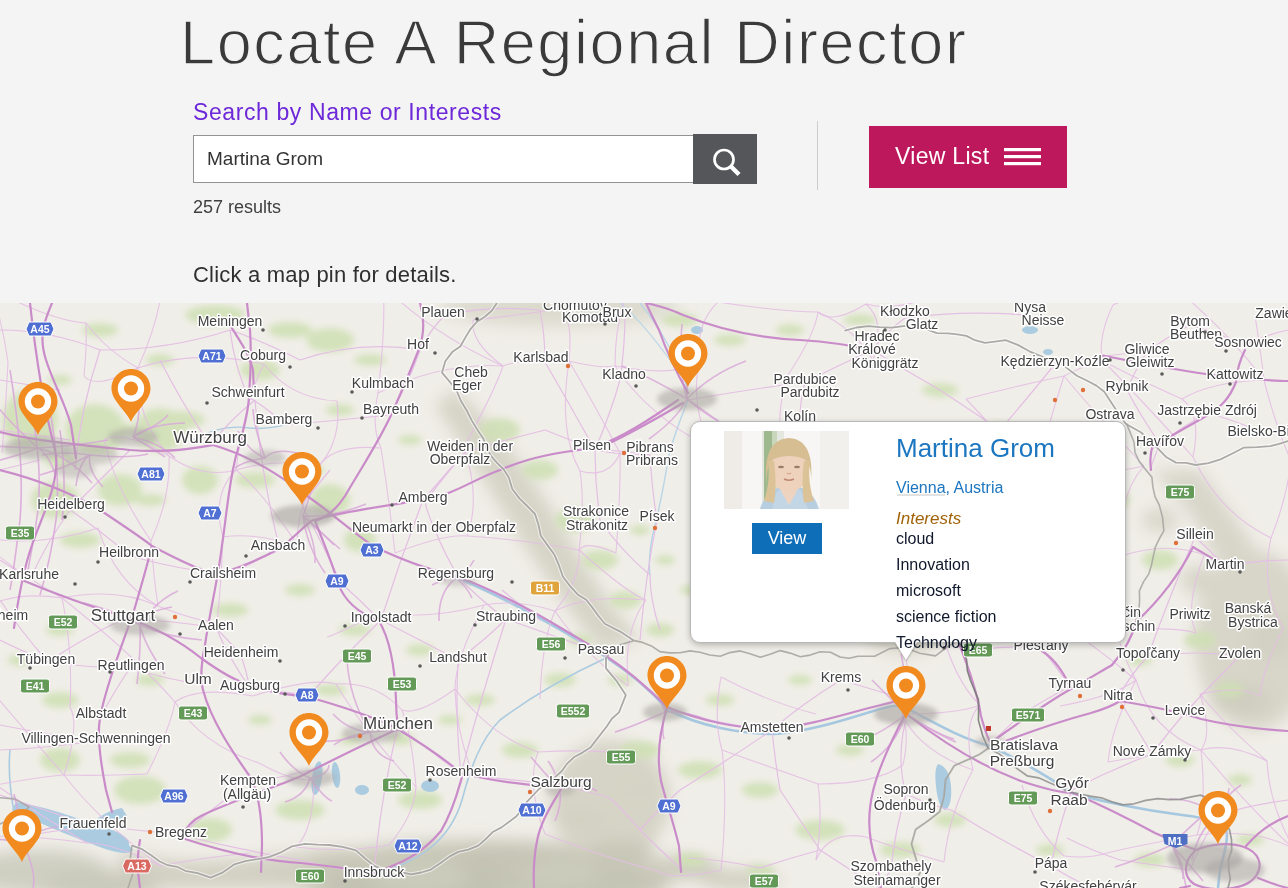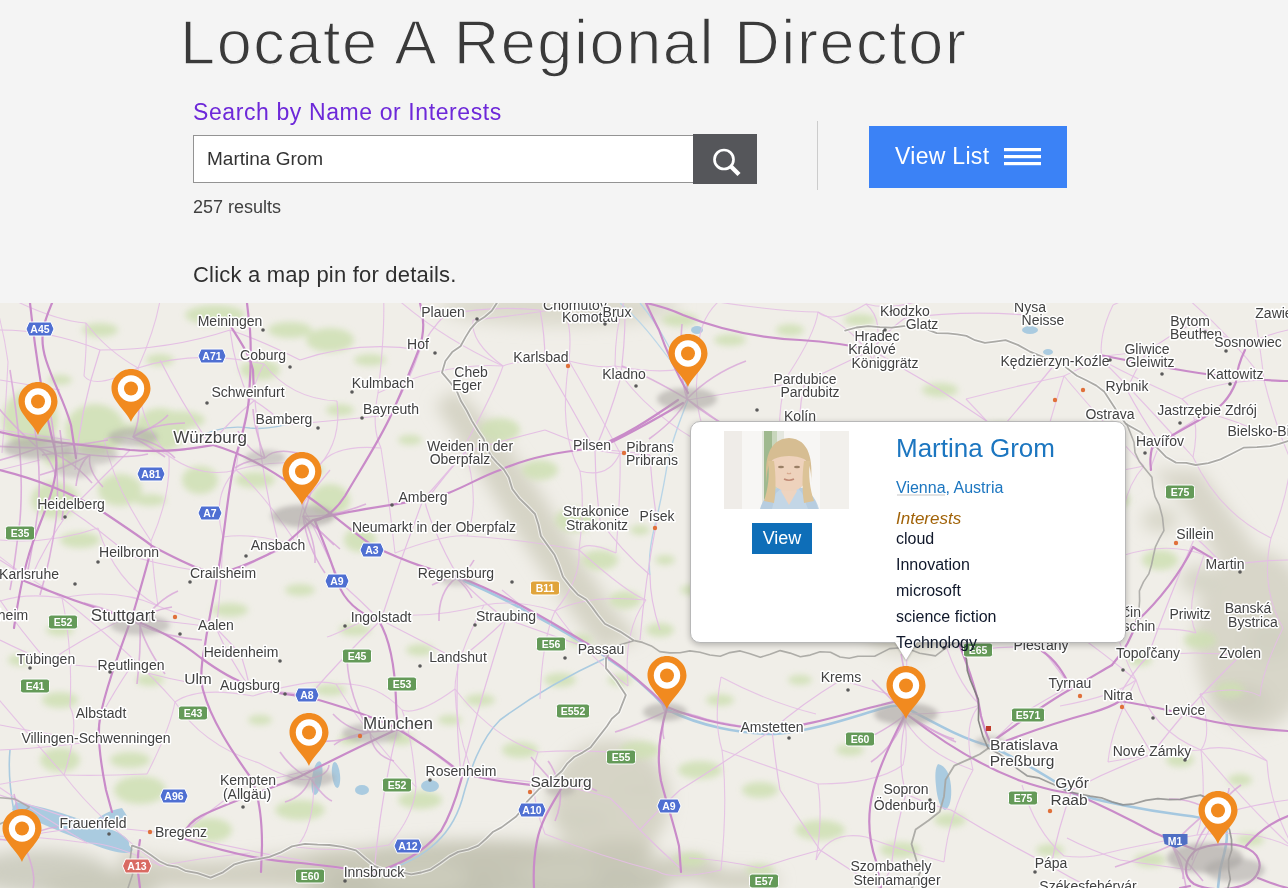--- a/index.html
+++ b/index.html
@@ -2,38 +2,38 @@
 <html><head>
 <meta charset="utf-8">
 <style>
 html,body{margin:0;padding:0;width:1288px;height:888px;overflow:hidden;background:#f4f4f4;font-family:"Liberation Sans",sans-serif;}
 .abs{position:absolute;}
 #title{left:180px;top:6px;font-size:63px;font-weight:300;color:#3a3a3a;letter-spacing:1.6px;-webkit-text-stroke:1.3px #f4f4f4;}
 #lbl{left:193px;top:99px;font-size:23px;color:#6d28d9;letter-spacing:0.6px;}
 #sbox{left:193px;top:135px;width:486px;height:46px;background:#fff;border:1px solid #939393;font-size:19px;color:#333;padding:0 0 0 13px;line-height:46px;}
 #sbtn{left:693px;top:134px;width:64px;height:50px;background:#55565a;}
 #vdiv{left:817px;top:121px;width:1px;height:69px;background:#ccc;}
-#vlist{left:869px;top:126px;width:198px;height:62px;background:#3b82f6;}
+#vlist{left:869px;top:126px;width:198px;height:62px;background:#be185d;}
 #vlist span{position:absolute;left:26px;top:17px;font-size:23px;font-weight:300;color:#fff;letter-spacing:0.3px;}
 #nres{left:193px;top:197px;font-size:18px;color:#404040;}
 #click{left:193px;top:262px;font-size:22px;color:#2f2f2f;letter-spacing:0.2px;}
 #map{left:0;top:303px;width:1288px;height:585px;}
 .mlab{font-size:14px;fill:#414141;paint-order:stroke;stroke:#ffffff;stroke-width:3px;stroke-linejoin:round;font-family:"Liberation Sans",sans-serif;}
 .big{font-size:17px;}
 .mid{font-size:15.5px;}
 .sh{font-size:10.5px;font-weight:bold;fill:#fff;text-anchor:middle;font-family:"Liberation Sans",sans-serif;}
 #card{left:690px;top:421px;width:434px;height:220px;background:#fff;border:1px solid #b8b8b8;border-radius:10px;box-shadow:0 2px 6px rgba(0,0,0,.25);}
 #card .tail{position:absolute;left:204px;top:220px;width:0;height:0;border-left:11px solid transparent;border-right:11px solid transparent;border-top:18px solid #fff;filter:drop-shadow(0 1px 1px rgba(0,0,0,.3));}
 #cname{left:205px;top:11px;font-size:26px;color:#1c76c0;}
 #cloc{left:205px;top:45px;font-size:16px;color:#1c76c0;margin-top:12px;}
 #cdiv{left:206px;top:72px;width:48px;height:2px;background:#e2e2e2;}
 #cint{left:205px;top:87px;font-size:17px;font-style:italic;color:#a16207;}
 #clist{left:205px;top:104px;font-size:16px;color:#0f172a;line-height:26px;}
 #cphoto{left:33px;top:9px;width:125px;height:78px;}
-#cview{left:61px;top:101px;width:60px;height:31px;background:#0e6eb8;color:#fff;font-size:18px;text-align:center;line-height:31px;}
+#cview{left:61px;top:101px;width:70px;height:31px;background:#0e6eb8;color:#fff;font-size:18px;text-align:center;line-height:31px;}
 </style>
 </head>
 <body>
 <div id="title" class="abs">Locate A Regional Director</div>
 <div id="lbl" class="abs">Search by Name or Interests</div>
 <div id="sbox" class="abs">Martina Grom</div>
 <div id="sbtn" class="abs"><svg width="64" height="50">
       <circle cx="31" cy="25.5" r="9.5" fill="none" stroke="#fff" stroke-width="2.7"></circle>
       <line x1="38" y1="32.5" x2="46" y2="40.5" stroke="#fff" stroke-width="4.4"></line>
     </svg></div>

